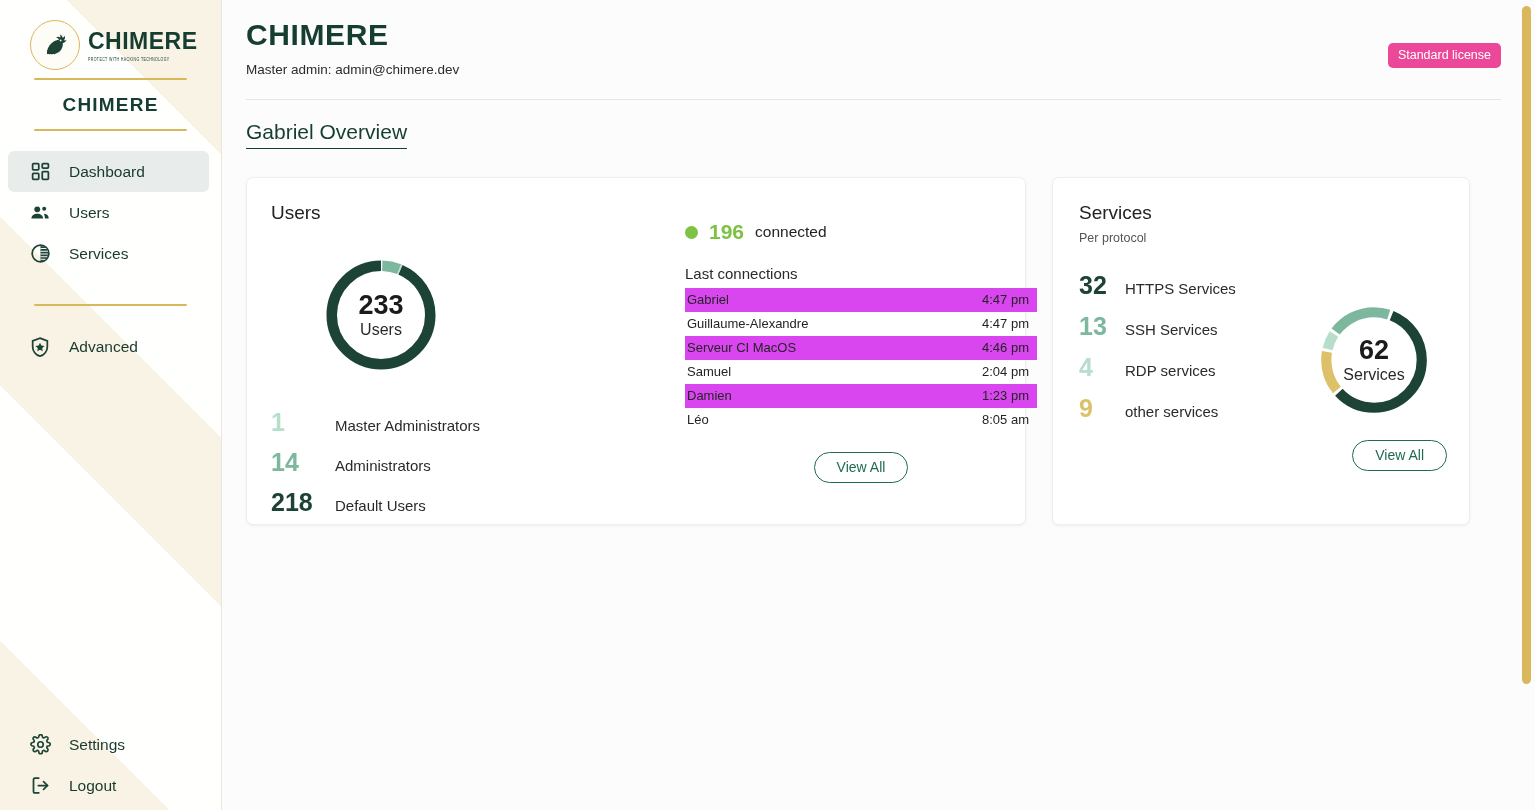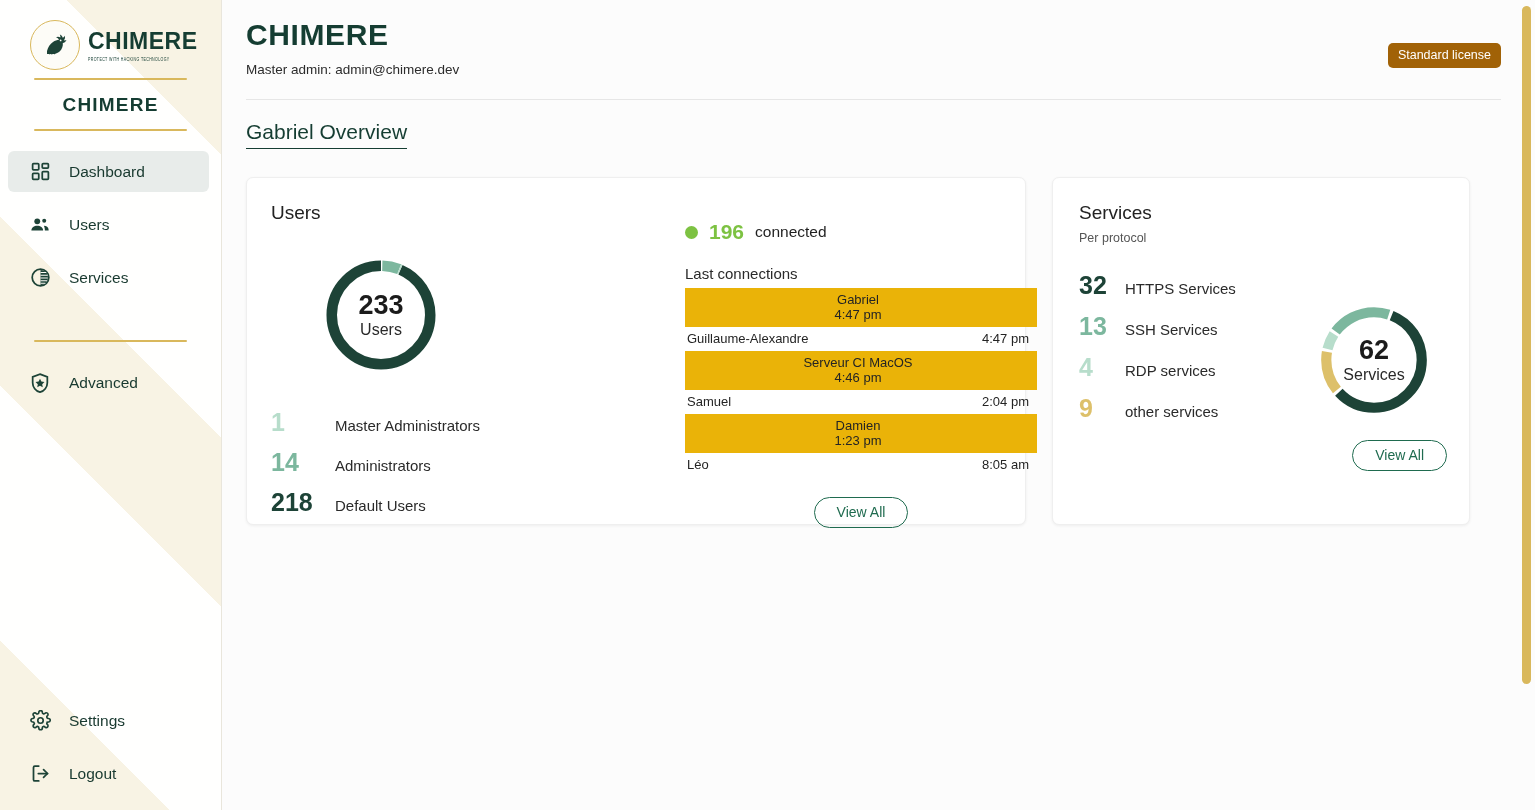--- a/index.html
+++ b/index.html
@@ -61,21 +61,21 @@
   .rule-gold { height: 2px; background: #d9b85c; margin: 0 34px; border-radius: 1px; }
   .brand-name {
     text-align: center; font-size: 19px; font-weight: 700;
     color: #153d32; letter-spacing: 1.2px;
     padding: 14px 0 13px;
   }
 
   .nav { margin-top: 20px; }
   .nav-item {
     display: flex; align-items: center; gap: 18px;
-    height: 41px; margin: 0 12px 12px 8px;
+    height: 41px; margin: 0 12px 0 8px;
     padding-left: 21px;
     border-radius: 6px;
     color: #18392f; font-size: 15.5px;
     cursor: pointer;
   }
   .nav-item.active { background: #e8ecea; }
   .nav-icon { width: 22px; height: 22px; flex: 0 0 22px; display: flex; align-items: center; justify-content: center; }
   .nav-gap { height: 22px; }
   .nav-sep { height: 2px; background: #d9b85c; margin: 8px 34px 20px; border-radius: 1px; }
 
@@ -90,21 +90,21 @@
     overflow: hidden;
   }
   .page-header { position: relative; }
   .page-title {
     font-size: 30px; font-weight: 700; letter-spacing: .6px;
     color: #153d32;
   }
   .page-sub { margin-top: 10px; font-size: 13.5px; color: #2c2c2c; }
   .license-badge {
     position: absolute; right: 0; top: 25px;
-    background: #a16207; color: #ffffff;
+    background: #ec4899; color: #ffffff;
     font-size: 12.5px; padding: 5px 10px 6px; border-radius: 5px;
     white-space: nowrap;
   }
   .header-rule { height: 1px; background: #e6e6e6; margin-top: 22px; }
 
   .section-title {
     display: inline-block;
     margin: 20px 0 0 0;
     font-size: 21px; color: #153d32;
     padding-bottom: 4px;
@@ -147,21 +147,21 @@
   .dot { width: 13px; height: 13px; border-radius: 50%; background: #7dc242; }
   .connected-num { font-size: 21px; font-weight: 700; color: #7dc242; }
   .connected-txt { font-size: 15.5px; color: #1f1f1f; text-align: center; }
   .list-title { font-size: 15px; color: #2a2a2a; margin: 21px 0 6px; }
   .conn-list { width: 352px; }
   .conn-row {
     display: flex; justify-content: space-between; align-items: center;
     font-size: 13px; color: #242424;
     padding: 4px 8px 5px 2px;
   }
-  .conn-row.alt { background: #eab308; flex-direction: column; }
+  .conn-row.alt { background: #d946ef; }
   .conn-time { color: #242424; }
   .viewall-wrap { display: flex; justify-content: center; margin-top: 20px; width: 352px; }
   .btn-viewall {
     border: 1px solid #1f6b4f; color: #1f6b4f; background: transparent;
     border-radius: 20px; padding: 6px 22px 7px; font-size: 14px;
     font-family: "Liberation Sans", sans-serif; cursor: pointer;
   }
 
   
   .svc-body { display: flex; margin-top: 26px; }

